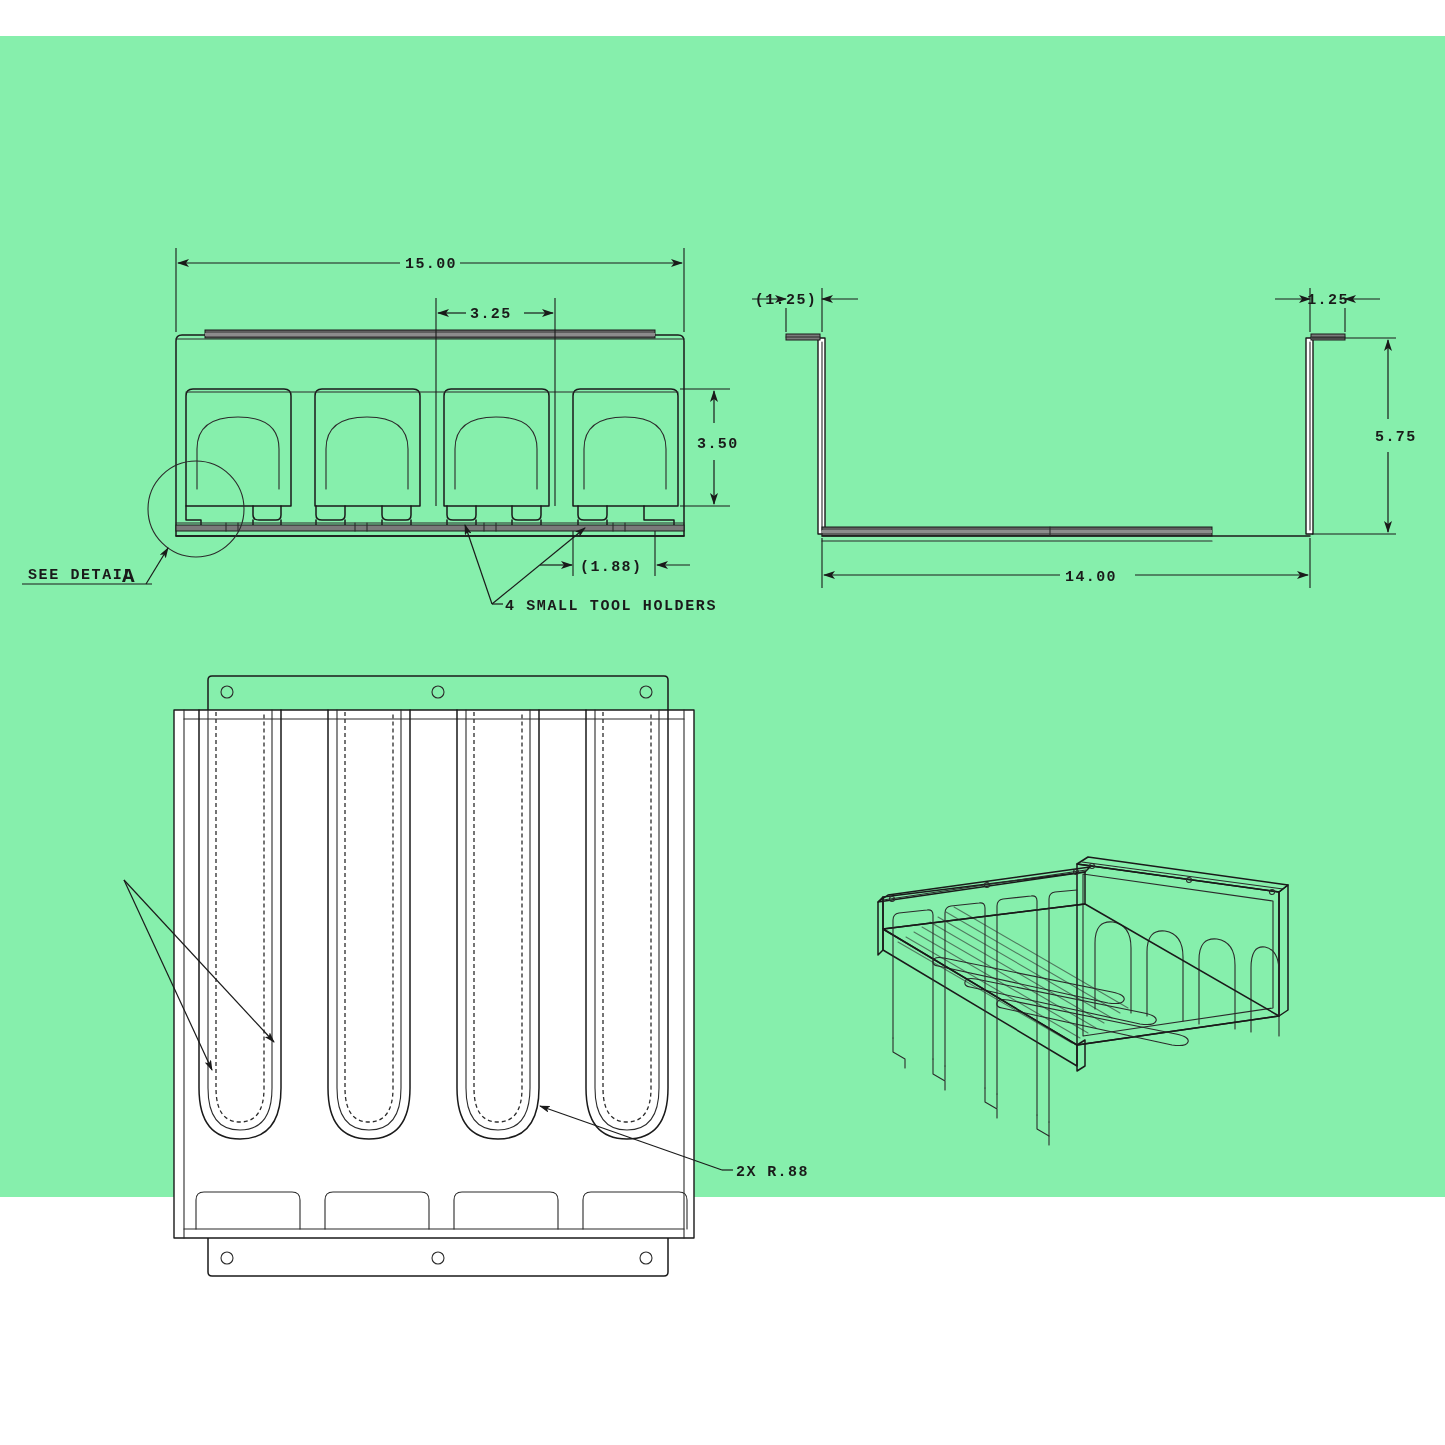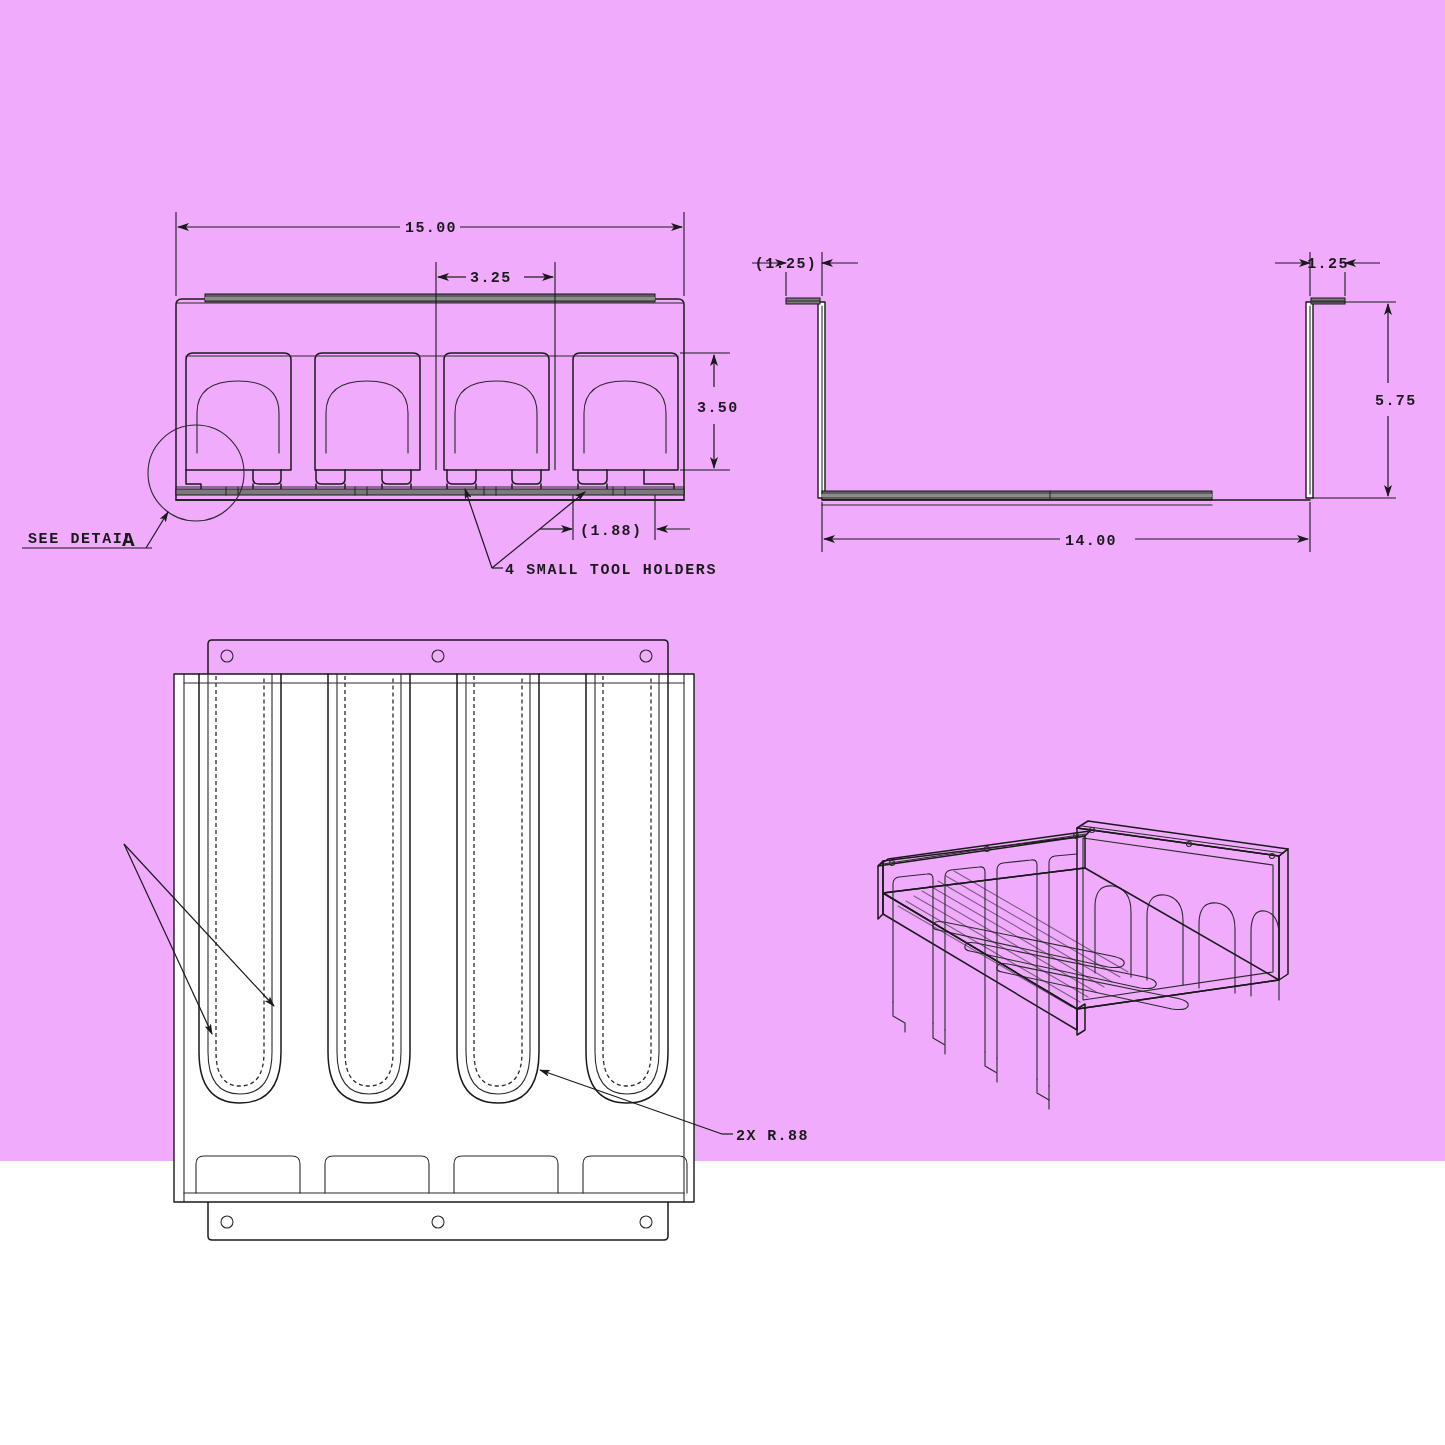--- a/index.html
+++ b/index.html
@@ -10,21 +10,22 @@
   body {
     width: 1445px;
     height: 1445px;
     font-family: "Liberation Sans", sans-serif;
     overflow: hidden;
   }
   #sheet {
     position: relative;
     width: 1445px;
     height: 1161px;
-    background: #f0abfc;
+    background: #86efac;
+    margin-top: 36px;
   }
   svg.drawing {
     position: absolute;
     top: 0;
     left: 0;
     width: 1445px;
     height: 1445px;
   }
   .dimtext {
     font-family: "Liberation Mono", monospace;

